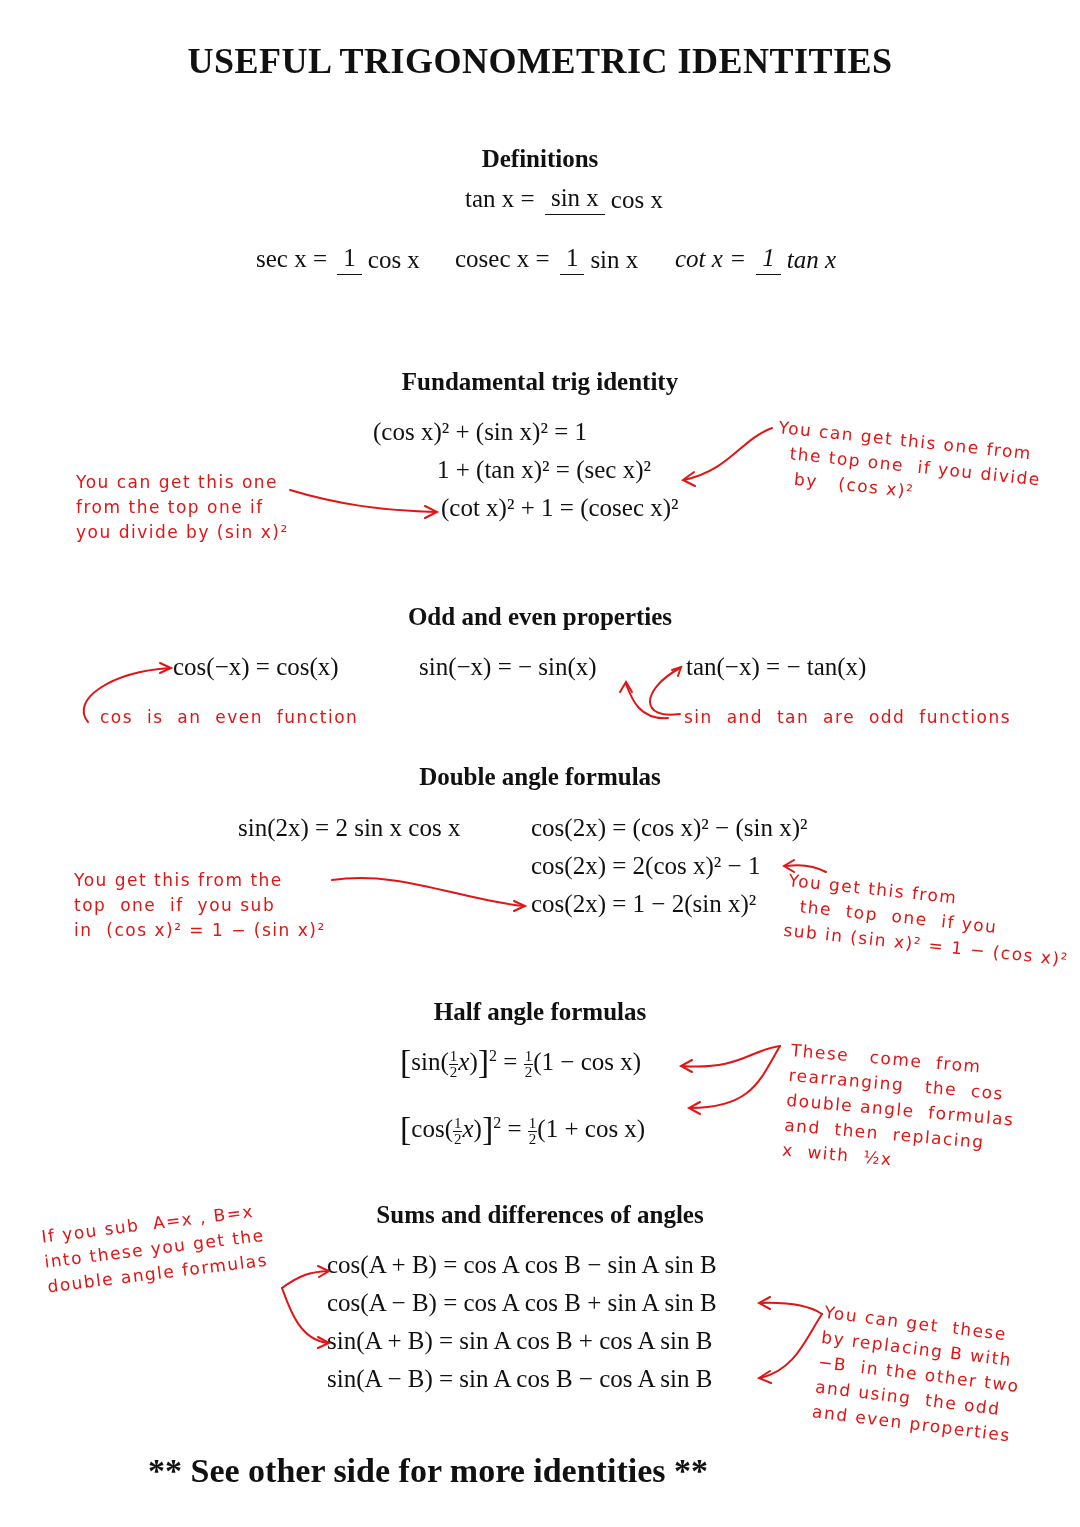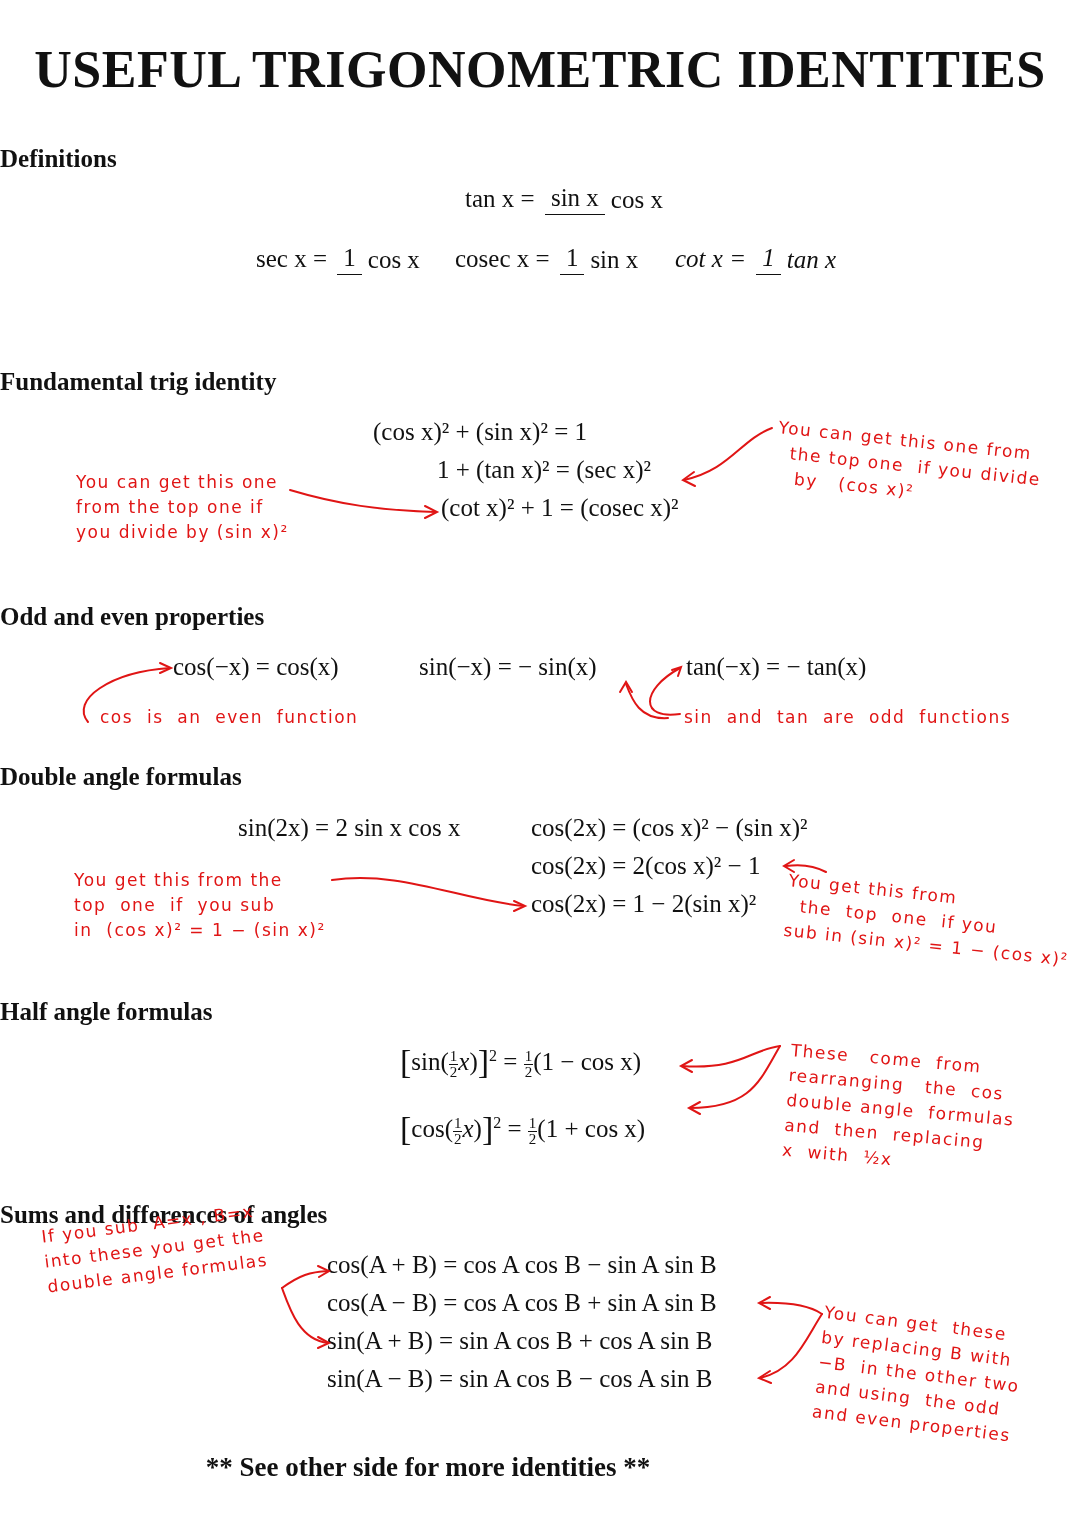--- a/index.html
+++ b/index.html
@@ -3,45 +3,45 @@
 <meta charset="utf-8">
 <style>
   html, body { margin: 0; padding: 0; background: #ffffff; }
   body {
     width: 1080px; height: 1527px; position: relative; overflow: hidden;
     font-family: "DejaVu Serif", "Liberation Serif", serif; color: #111;
   }
   .abs { position: absolute; }
   .title {
     left: 0; width: 1080px; top: 40px; text-align: center;
-    font-family: "Liberation Serif", serif; font-weight: bold; font-size: 52px; letter-spacing: 0.5px;
+    font-family: "Liberation Serif", serif; font-weight: bold; font-size: 36px; letter-spacing: 0.5px;
   }
   .heading {
-    left: 0; width: 1080px; text-align: left;
+    left: 0; width: 1080px; text-align: center;
     font-family: "Liberation Serif", serif; font-weight: bold; font-size: 25px;
   }
   .eq {
     font-family: "Liberation Serif", serif; font-size: 25px; white-space: nowrap;
   }
   .eq i { font-style: italic; }
   .frac { display: inline-flex; flex-direction: row; align-items: center; vertical-align: middle; margin: 0 4px; }
   .frac .num { padding: 0 6px 2px; border-bottom: 1.3px solid #111; }
   .frac .den { padding: 2px 6px 0; }
   .sfrac { display: inline-flex; flex-direction: column; align-items: center; vertical-align: middle; font-size: 15px; line-height: 15px; }
   .sfrac .n { border-bottom: 1px solid #111; padding: 0 1px; }
   sup { font-size: 16px; }
   .big { font-size: 34px; vertical-align: -3px; }
   .note {
     font-family: "DejaVu Sans", sans-serif; color: #e01515; font-size: 17px; line-height: 25px;
     white-space: pre; letter-spacing: 1.5px;
   }
   svg.arrows { position: absolute; left: 0; top: 0; pointer-events: none; }
   .footer {
     left: 0; width: 856px; top: 1452px; text-align: center;
-    font-family: "Liberation Serif", serif; font-weight: bold; font-size: 27px;
+    font-family: "Liberation Serif", serif; font-weight: bold; font-size: 34px;
   }
 </style>
 </head>
 <body>
 
 <div class="abs title">USEFUL TRIGONOMETRIC IDENTITIES</div>
 
 <div class="abs heading" style="top:145px">Definitions</div>
 <div class="abs eq" style="left:465px; top:183px;">
   <span style="vertical-align:middle">tan x =</span>

